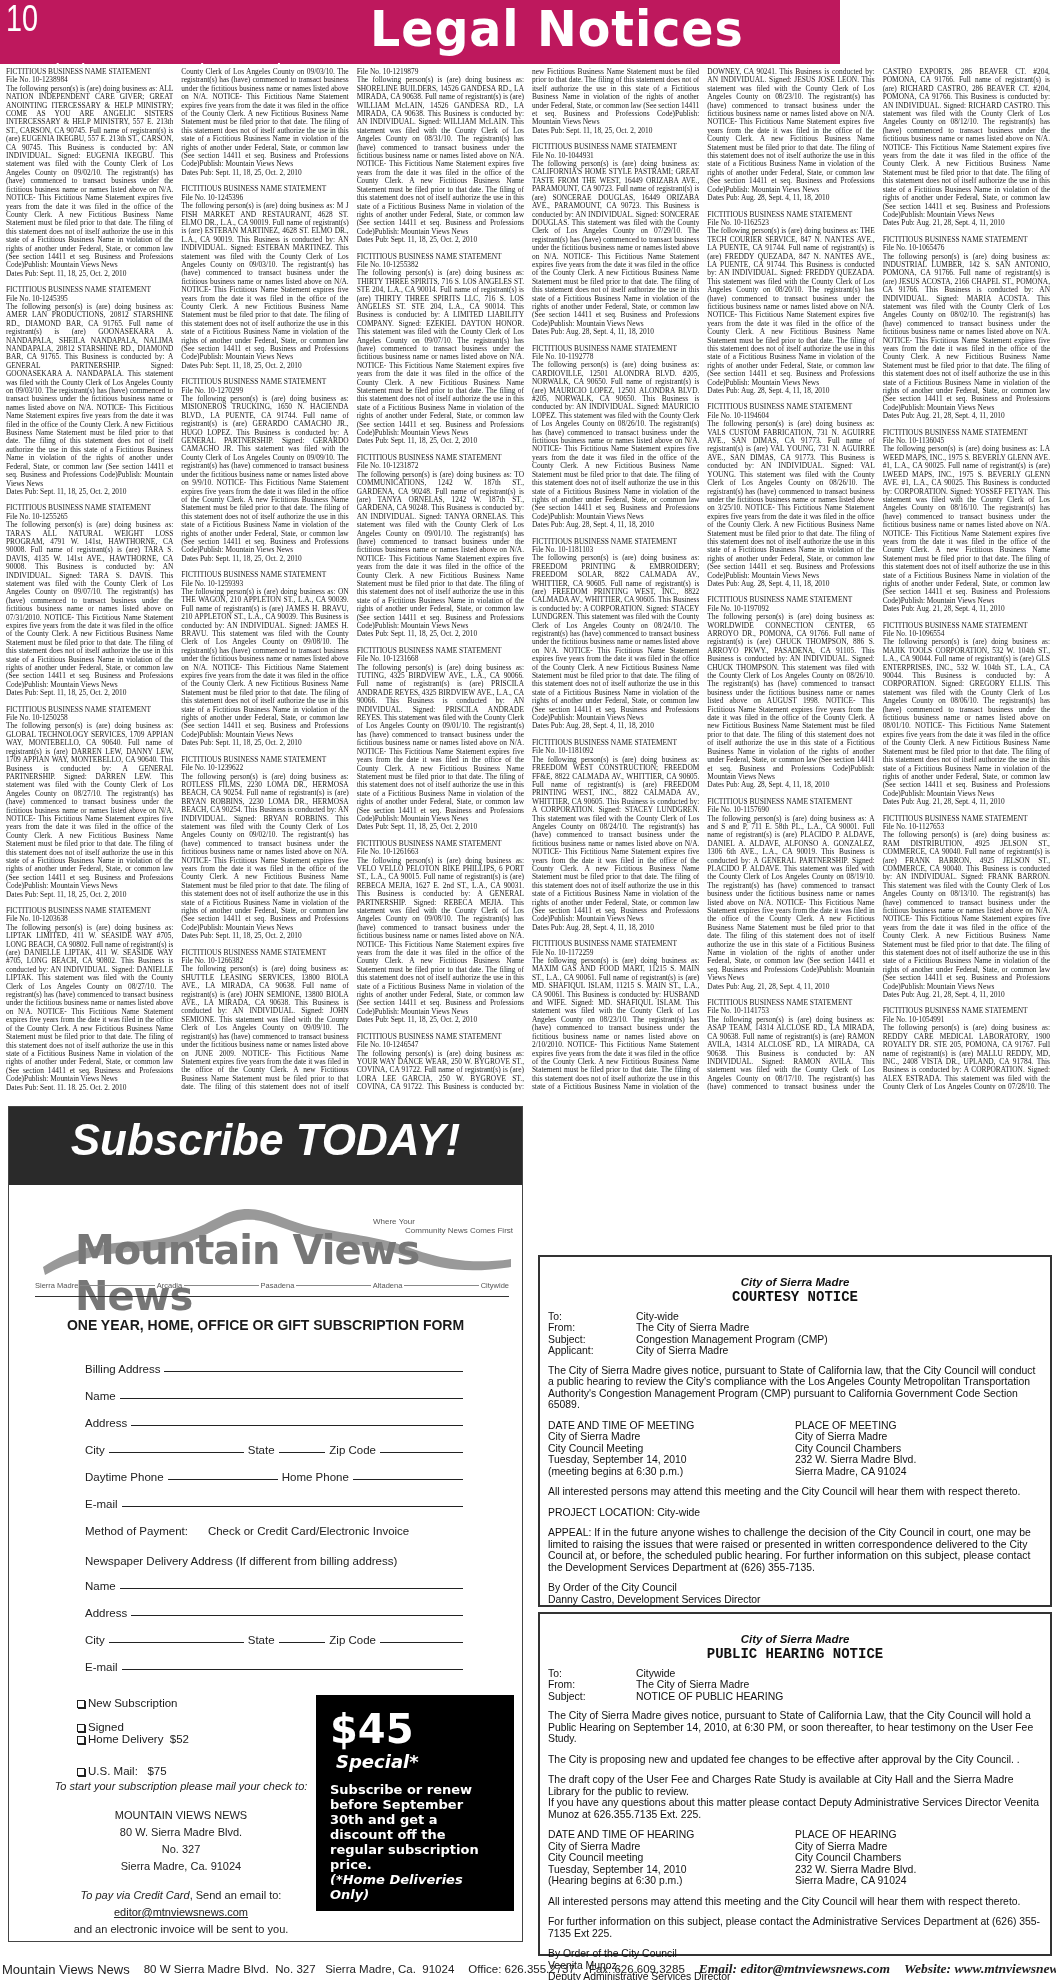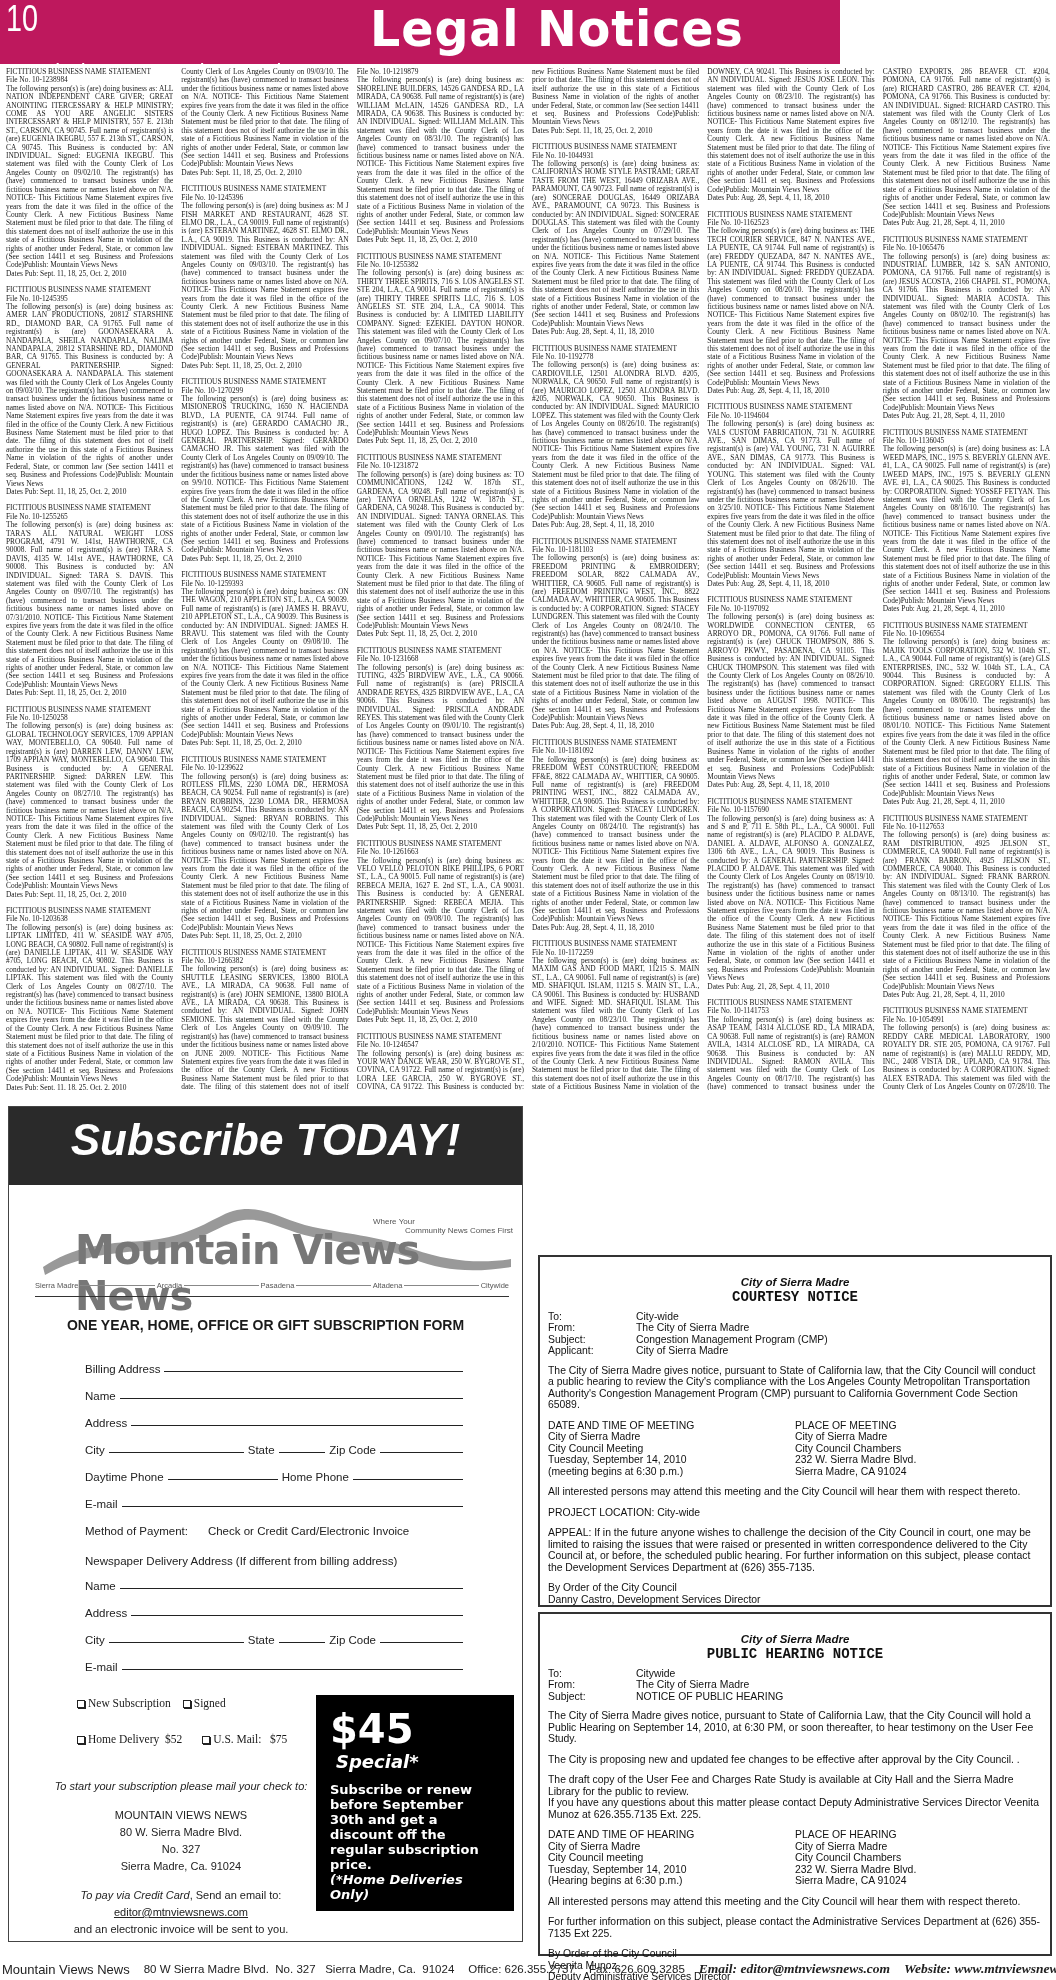--- a/index.html
+++ b/index.html
@@ -33,21 +33,21 @@
   .logo-cities .sep { flex: 1; height: 1px; background: #888; margin: 0 2px; }
 
   .form-title { position: absolute; left: 0; width: 513px; top: 210px; text-align: center; font-family: "Liberation Sans", sans-serif; font-weight: bold; font-size: 14px; }
   .form-row { position: absolute; left: 76px; width: 378px; height: 18px; display: flex; align-items: flex-end; font-family: "Liberation Sans", sans-serif; font-size: 11.5px; color: #222; }
   .form-row .lbl { white-space: nowrap; margin-right: 4px; }
   .form-row .line { flex: 1; border-bottom: 1px solid #222; height: 1px; margin-bottom: 3px; margin-right: 4px; }
   .form-row .line:last-child { margin-right: 0; }
   .form-row .w-city { flex: 2.6; }
   .form-row .w-state { flex: 0.9; }
   .form-row .w-zip { flex: 1.6; }
-  .checks { position: absolute; font-family: Liberation Serif, serif; font-size: 11.5px; display: flex; gap: 12px; }
+  .checks { position: absolute; font-family: Liberation Sans, sans-serif; font-size: 11.5px; display: flex; gap: 12px; flex-direction: column; }
   .checkbox { display: inline-block; width: 8px; height: 8px; border: 1px solid #222; margin-right: 3px; vertical-align: middle; box-shadow: 1px 1px 0 #222; }
 
   .mail-info { position: absolute; left: 30px; top: 1786px; width: 270px; text-align: center; font-family: "Liberation Sans", sans-serif; font-size: 11px; line-height: 17px; color: #222; }
   .mail-info .it { font-style: italic; }
   .mail-info .u { text-decoration: underline; }
 
   .special-box { position: absolute; left: 307px; top: 1694px; width: 198px; height: 216px; background: #000; color: #fff; padding: 12px 14px; font-family: "DejaVu Sans", sans-serif; }
   .special-price { font-size: 40px; font-weight: bold; line-height: 44px; }
   .special-word { font-size: 18px; font-style: italic; font-weight: bold; margin-left: 6px; }
   .special-body { margin-top: 10px; font-size: 13px; font-weight: bold; line-height: 15px; }

